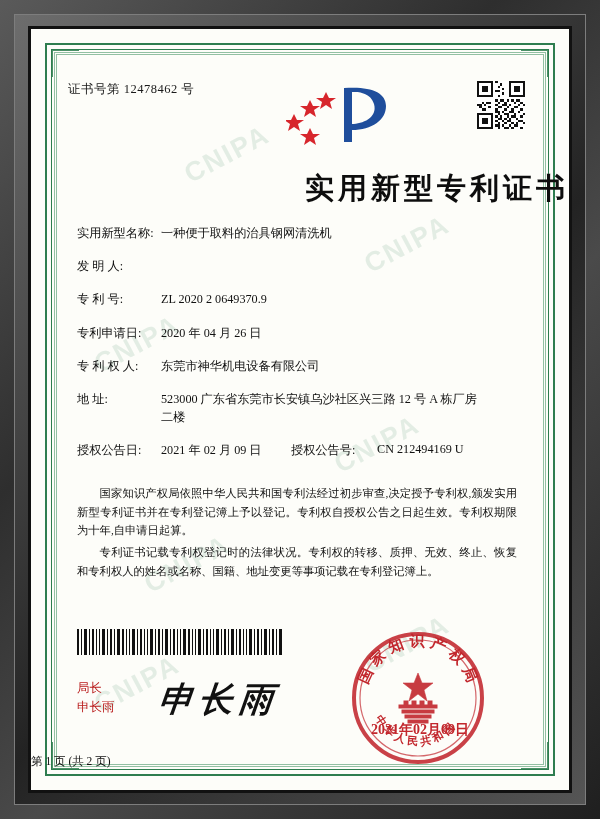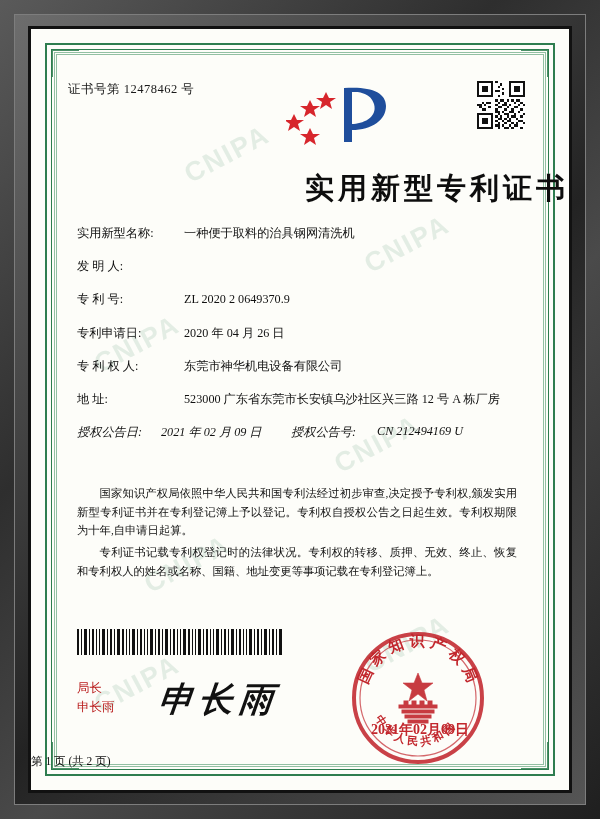--- a/index.html
+++ b/index.html
@@ -142,42 +142,40 @@
     left: 46px; top: 196px;
     width: 440px;
     font-size: 12.2px;
     color: #111;
   }
   .row {
     display: flex;
     align-items: flex-start;
     margin-bottom: 15.5px;
     line-height: 1.45;
-    gap: 23px;
   }
   .row .lbl {
     width: 84px;
     flex: 0 0 84px;
     letter-spacing: 0;
     white-space: nowrap;
   }
   .row .val {
     flex: 1;
     word-break: break-all;
   }
   .row .val .sub {
     display: block;
   }
 
   .grant-row {
     display: flex;
     align-items: flex-start;
     margin-bottom: 6px;
     font-size: 12.2px;
-    font-style: italic;
   }
   .grant-row .lbl { width: 84px; flex: 0 0 84px; }
   .grant-row .val { width: 130px; flex: 0 0 130px; }
   .grant-row .lbl2 { width: 86px; flex: 0 0 86px; }
   .grant-row .val2 { flex: 1; }
 
   .paras {
     position: absolute;
     left: 46px; top: 455px;
     width: 440px;
@@ -389,20 +387,21 @@
         <div class="val">2020 年 04 月 26 日</div>
       </div>
       <div class="row">
         <div class="lbl">专 利 权 人:</div>
         <div class="val">东莞市神华机电设备有限公司</div>
       </div>
       <div class="row">
         <div class="lbl">地 址:</div>
         <div class="val">
           <span>523000 广东省东莞市长安镇乌沙社区兴三路 12 号 A 栋厂房</span>
+          <span class="sub">二楼</span>
         </div>
       </div>
       <div class="grant-row">
         <div class="lbl">授权公告日:</div>
         <div class="val">2021 年 02 月 09 日</div>
         <div class="lbl2">授权公告号:</div>
         <div class="val2">CN 212494169 U</div>
       </div>
     </div>
 

